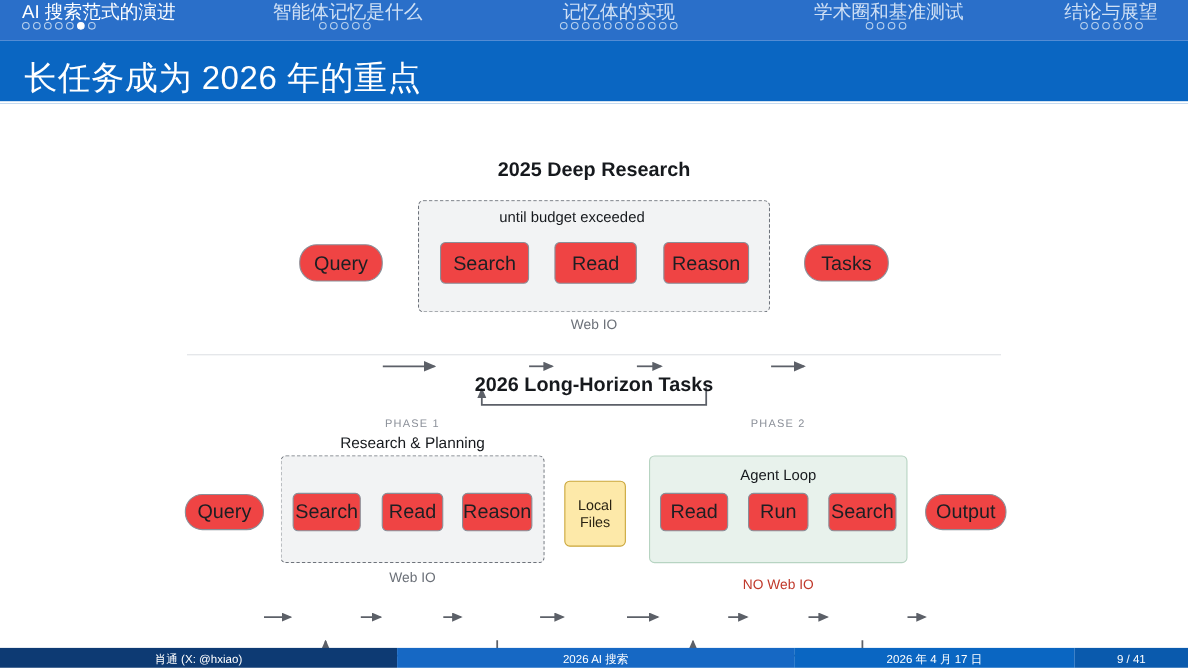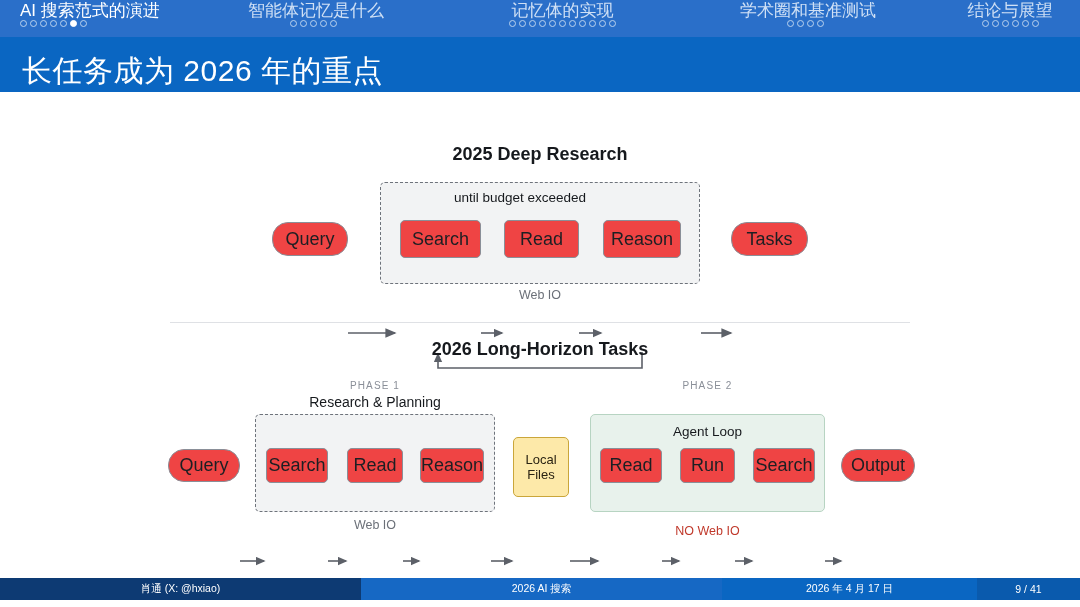--- a/index.html
+++ b/index.html
@@ -135,21 +135,21 @@
     text-align:center;
     white-space:nowrap;
   }
 
   svg.arrows{ position:absolute; top:0; left:0; width:1080px; height:607px; pointer-events:none; }
 
   
   .bottombar{
     position:absolute;
     left:0; right:0; bottom:0;
-    height:29px;
+    height:18px;
     display:flex;
     font-size:10.5px;
     color:#ffffff;
   }
   .bb{
     display:flex; align-items:center; justify-content:center;
     height:22px;
     white-space:nowrap;
   }
   .bb-author{ width:361px; background:#0d3a73; }

